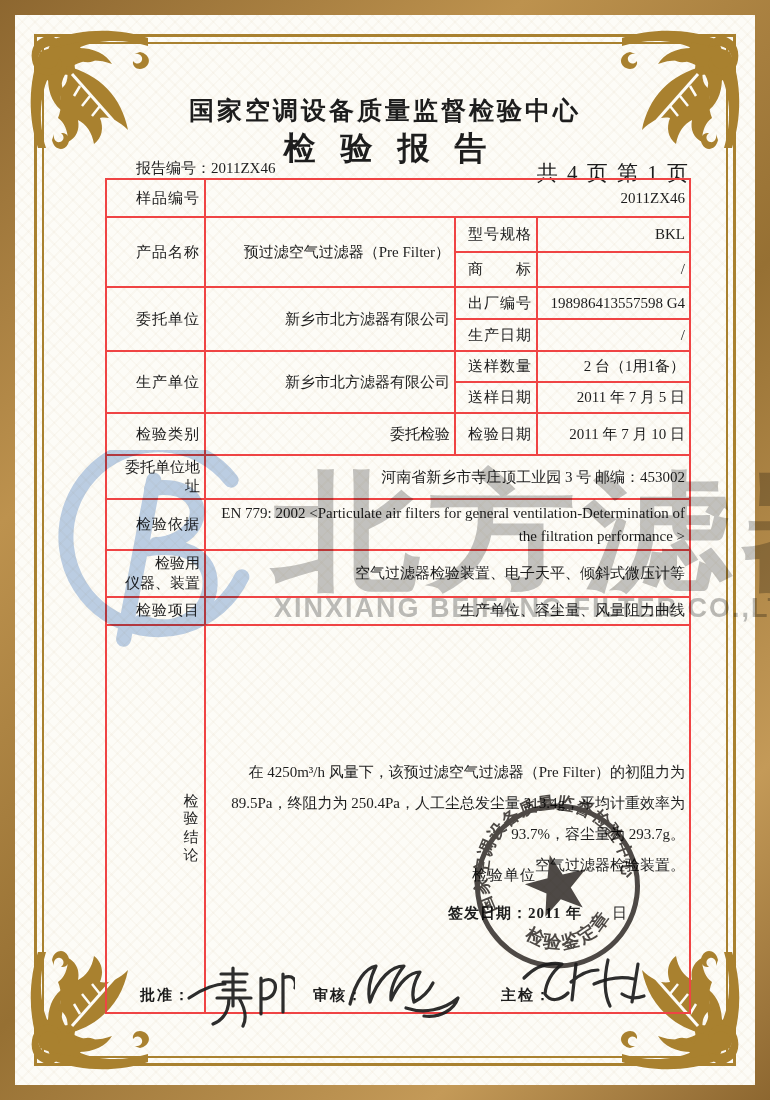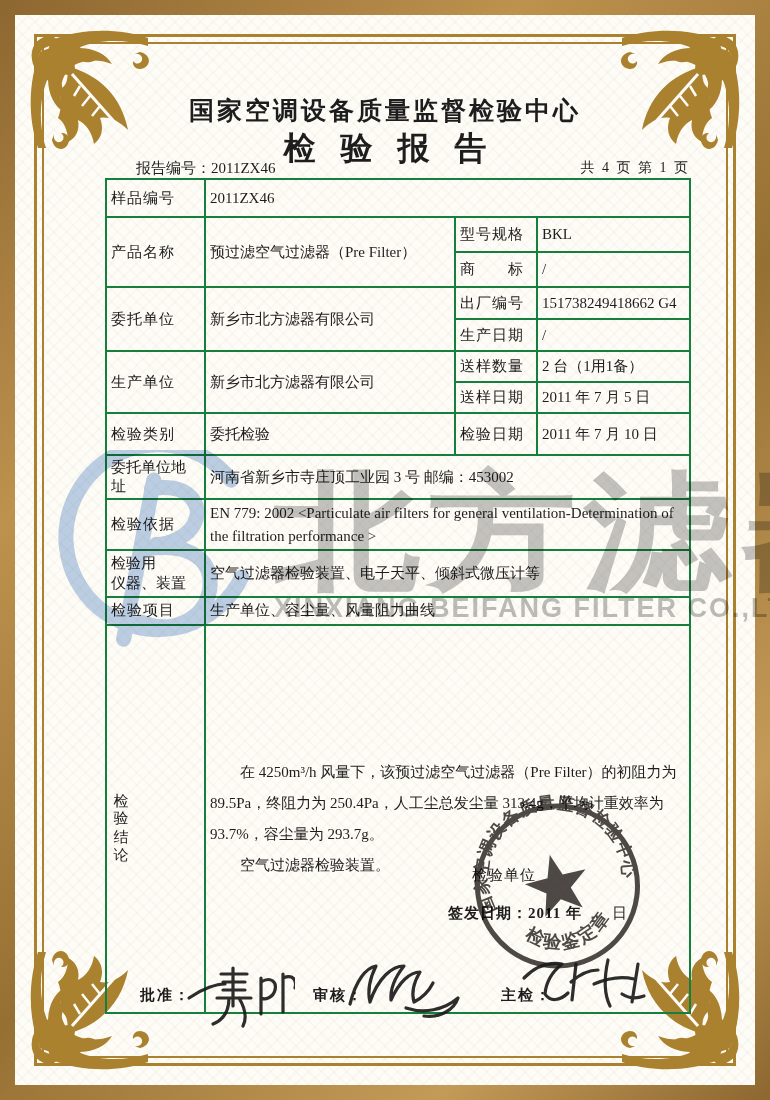--- a/index.html
+++ b/index.html
@@ -21,25 +21,25 @@
   .corner.tl{left:22px;top:22px;}
   .corner.tr{left:618px;top:22px;transform:scaleX(-1);}
   .corner.bl{left:22px;top:948px;transform:scaleY(-1);}
   .corner.br{left:618px;top:948px;transform:scale(-1,-1);}
   
   .center-name{position:absolute;left:0;right:0;top:94px;text-align:center;
     font-size:25px;font-weight:bold;letter-spacing:3px;z-index:2;}
   .doc-title{position:absolute;left:0;right:0;top:127px;text-align:center;
     font-size:32px;font-weight:bold;letter-spacing:.78em;padding-left:.78em;z-index:2;}
   .report-line{position:absolute;left:88px;top:159px;font-size:15px;z-index:2;margin-left:48px;}
-  .page-info{position:absolute;right:80px;top:159px;font-size:14px;letter-spacing:2px;z-index:2;}
+  .page-info{position:absolute;right:80px;top:159px;font-size:21px;letter-spacing:2px;z-index:2;}
   
   table.insp{position:absolute;left:105px;top:178px;width:584px;z-index:2;
     border-collapse:collapse;table-layout:fixed;font-size:15px;background:transparent;}
-  table.insp td{border:2px solid #15803d;text-align:left;vertical-align:middle;
+  table.insp td{border:2px solid #ef4444;text-align:right;vertical-align:middle;
     padding:2px 4px;overflow:hidden;}
   td.lbl{letter-spacing:1px;}
   td.val-left{text-align:left;padding-left:20px;}
   td.basis-val{line-height:1.5;padding:2px 8px;}
   td.concl{vertical-align:top;text-align:justify;padding:52px 13px 0 13px;line-height:31px;}
   td.concl p{margin:0;text-indent:2em;}
   .vlabel{writing-mode:vertical-rl;letter-spacing:18px;font-size:15px;display:inline-block;}
   
   .wm-chars{position:absolute;left:272px;top:468px;z-index:3;pointer-events:none;
     font-family:"Liberation Sans","DejaVu Sans",sans-serif;font-weight:700;
@@ -129,21 +129,21 @@
     <td>BKL</td>
   </tr>
   <tr style="height:35px">
     <td class="lbl">商　　标</td>
     <td>/</td>
   </tr>
   <tr style="height:32px">
     <td class="lbl" rowspan="2">委托单位</td>
     <td rowspan="2">新乡市北方滤器有限公司</td>
     <td class="lbl">出厂编号</td>
-    <td>151738249418662 G4</td>
+    <td>198986413557598 G4</td>
   </tr>
   <tr style="height:32px">
     <td class="lbl">生产日期</td>
     <td>/</td>
   </tr>
   <tr style="height:31px">
     <td class="lbl" rowspan="2">生产单位</td>
     <td rowspan="2">新乡市北方滤器有限公司</td>
     <td class="lbl">送样数量</td>
     <td>2 台（1用1备）</td>

